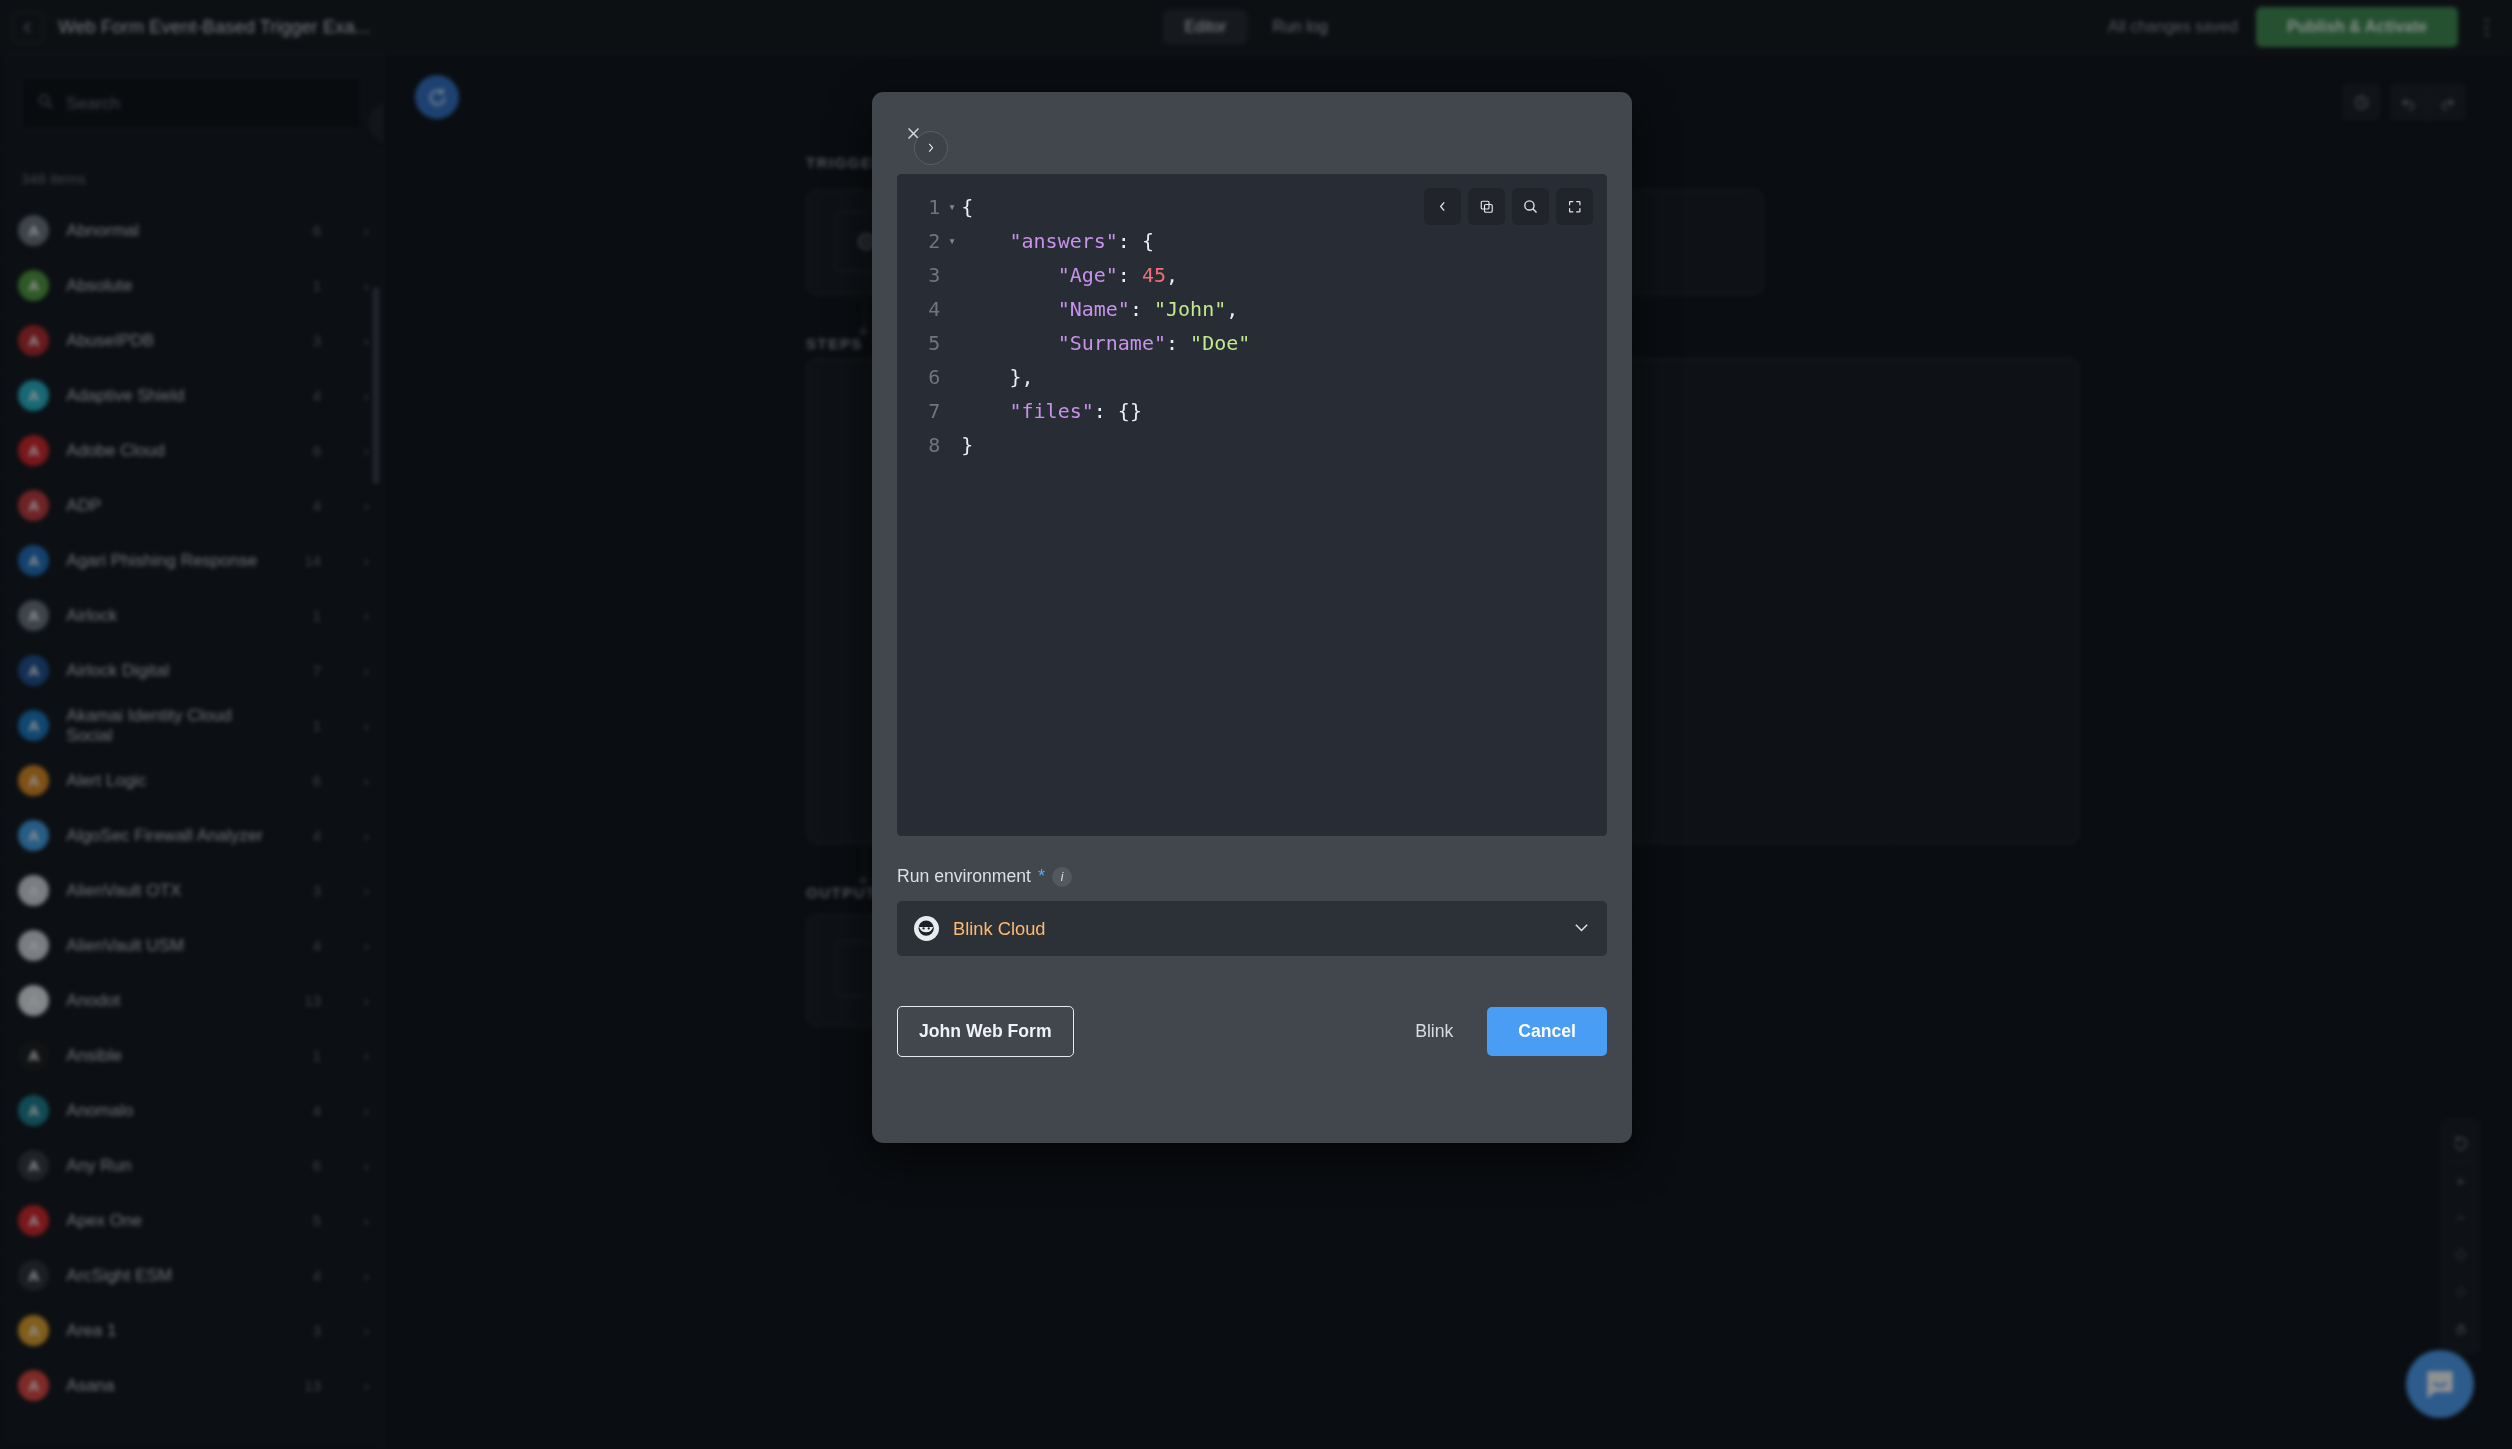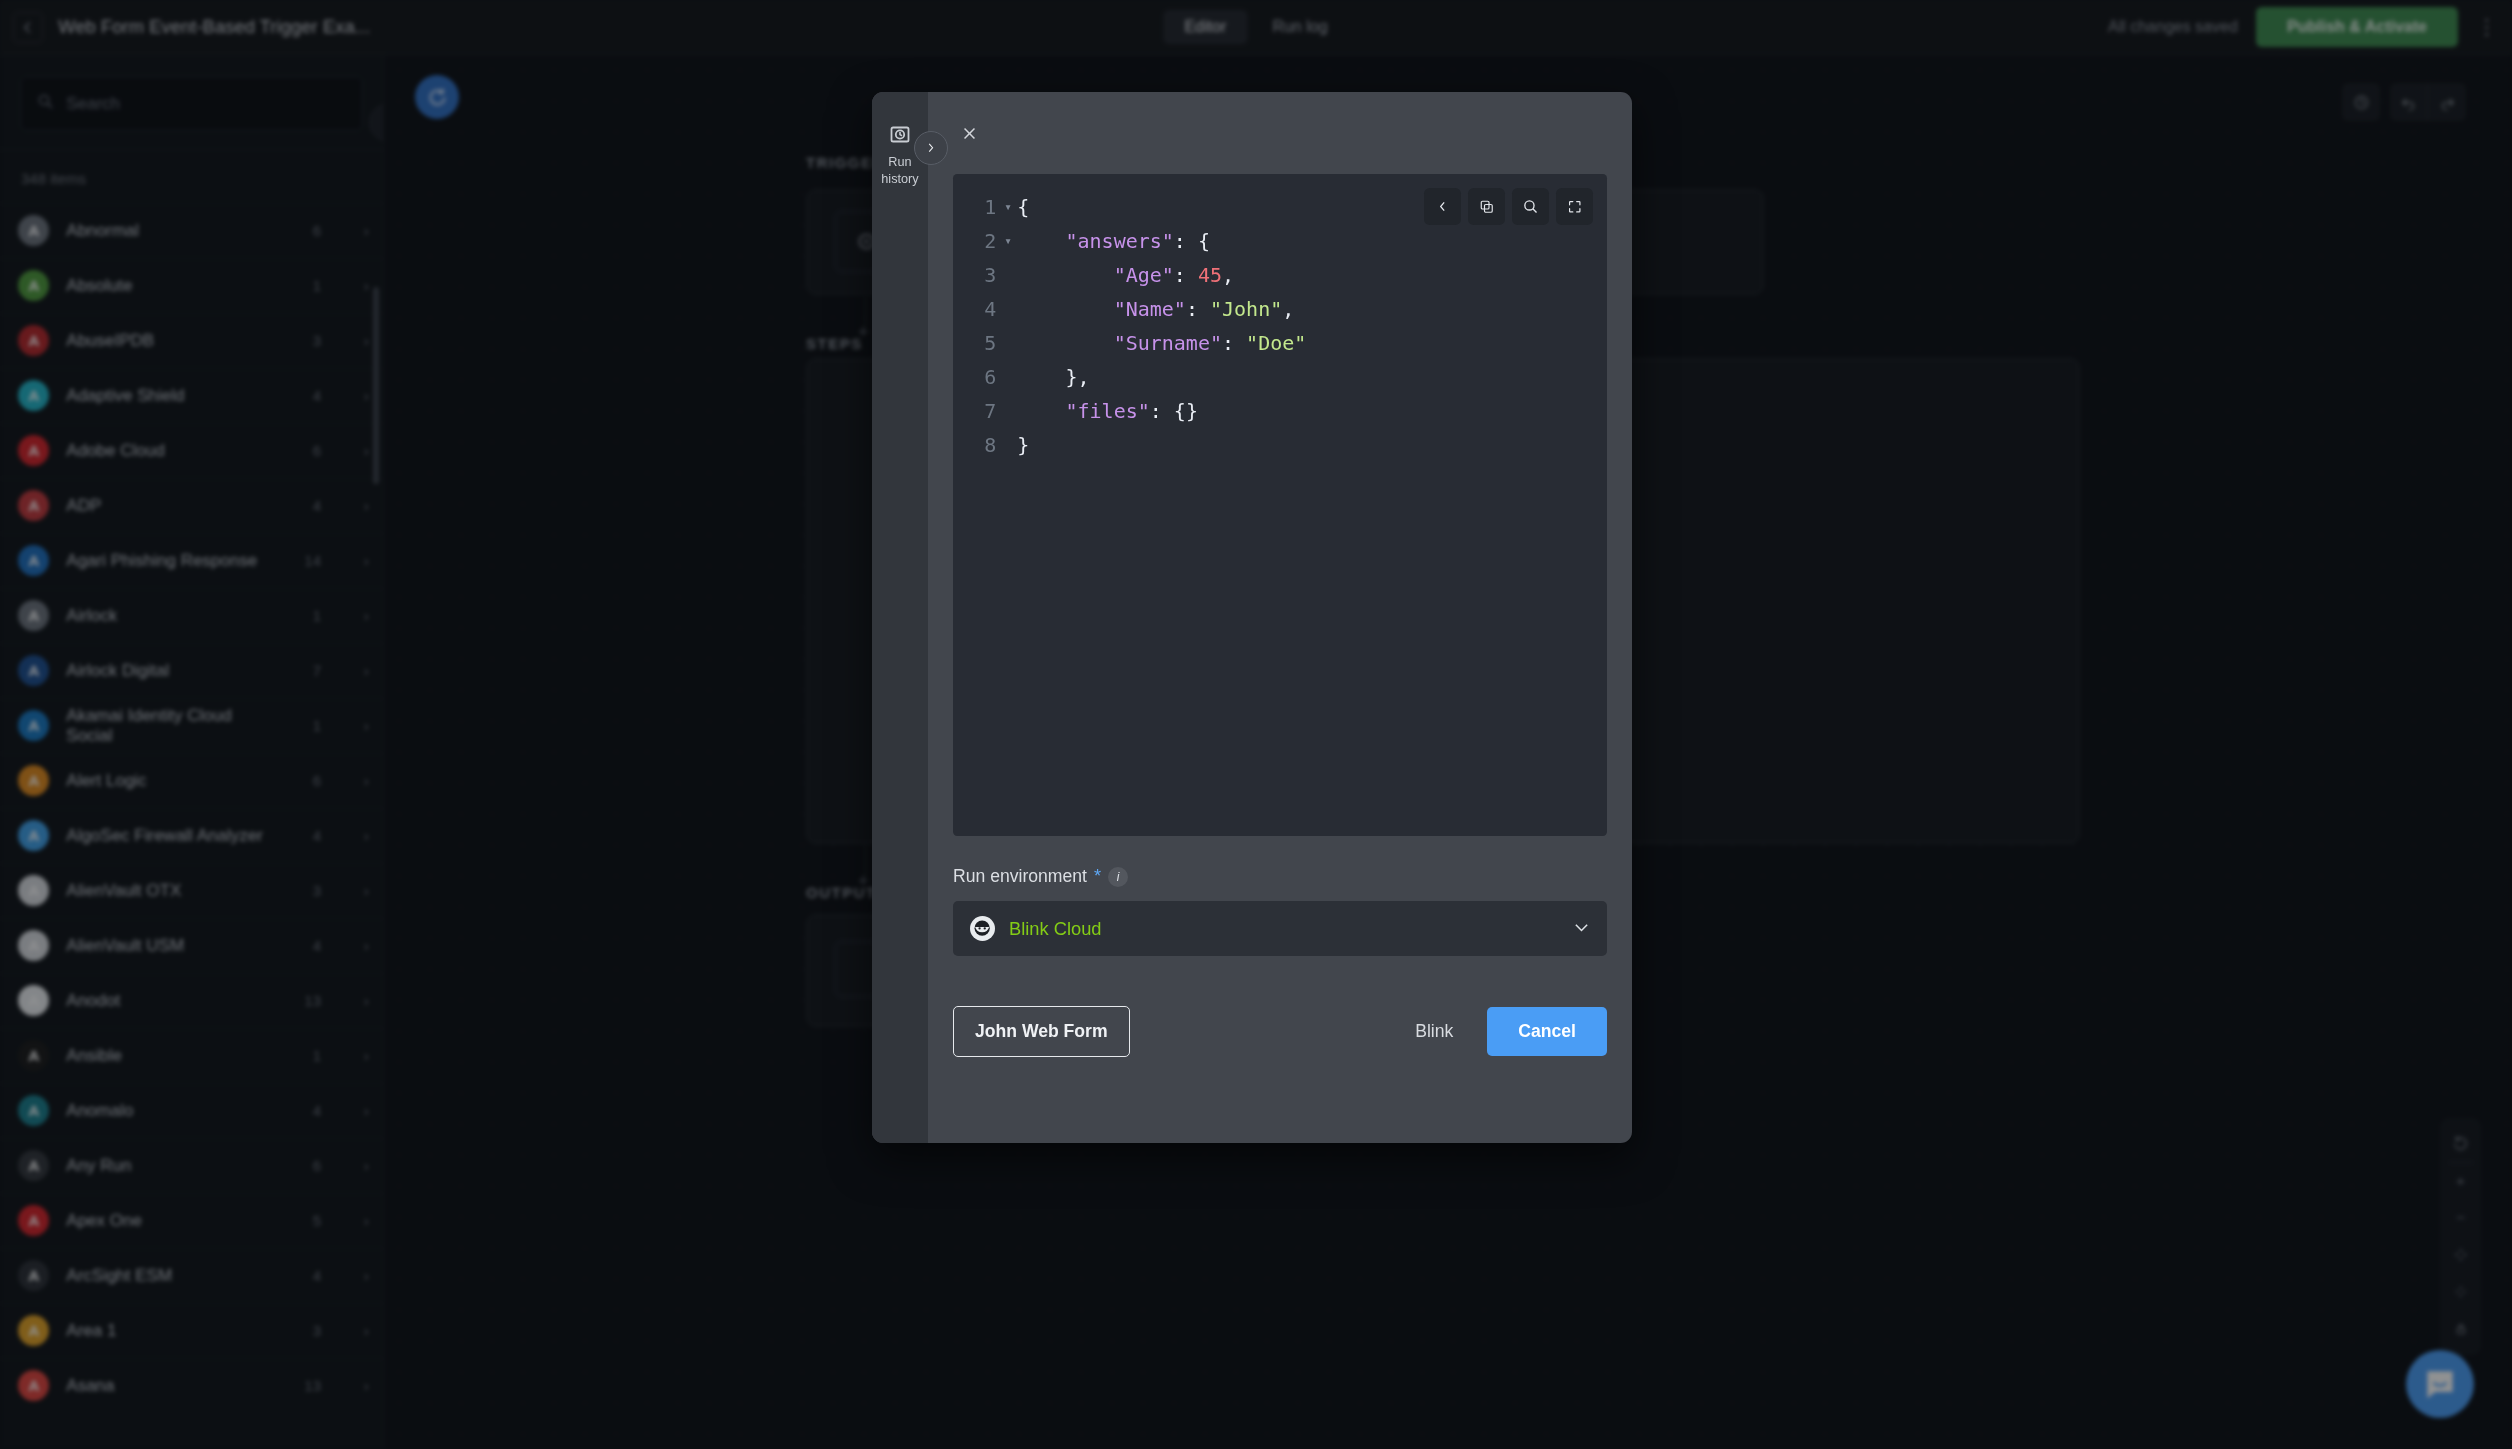--- a/index.html
+++ b/index.html
@@ -404,21 +404,21 @@
     padding: 0 17px;
     gap: 14px;
   }
   .select .ninja {
     width: 25px; height: 25px;
     border-radius: 50%;
     background: #e9ecef;
     display: flex; align-items: center; justify-content: center;
     flex-shrink: 0;
   }
-  .select .sval { color: #84cc16; font-size: 18.3px; flex: 1; }
+  .select .sval { color: #fdba74; font-size: 18.3px; flex: 1; }
   .select .schev { color: #dfe3e8; font-size: 17px; }
 
   .footer {
     position: absolute;
     left: 0; right: 0; bottom: 0;
     height: 169px;
     display: flex; align-items: center;
     padding: 0 25px 55px 25px;
   }
   .btn-outline {
@@ -714,31 +714,20 @@
           <path d="M8.4 11.6c1.8 2 5.4 2 7.2 0" fill="none" stroke="#4a9df5" stroke-width="1.5" stroke-linecap="round"></path>
         </svg>
       </div>
     </div>
   </div>
 
   <div class="scrim"></div>
 
   <div class="modal">
 
-    <div class="rail">
-      <div class="rail-icon">
-        <svg width="24" height="24" viewBox="0 0 24 24">
-          <rect x="3.5" y="5.5" width="17" height="14" rx="1.6" fill="none" stroke="currentColor" stroke-width="1.8"></rect>
-          <circle cx="12" cy="12.5" r="4.2" fill="none" stroke="currentColor" stroke-width="1.8"></circle>
-          <polyline points="12,10 12,12.5 14,13.8" fill="none" stroke="currentColor" stroke-width="1.6"></polyline>
-        </svg>
-      </div>
-      <div class="rail-label">Run</div>
-      <div class="rail-label">history</div>
-    </div>
 
     <div class="modal-body">
       <div class="modal-header">
         <div class="close-btn">
           <svg width="17" height="17" viewBox="0 0 24 24">
               <line x1="5" y1="5" x2="19" y2="19" stroke="currentColor" stroke-width="2.2"></line>
               <line x1="19" y1="5" x2="5" y2="19" stroke="currentColor" stroke-width="2.2"></line>
             </svg>
         </div>
       </div>

